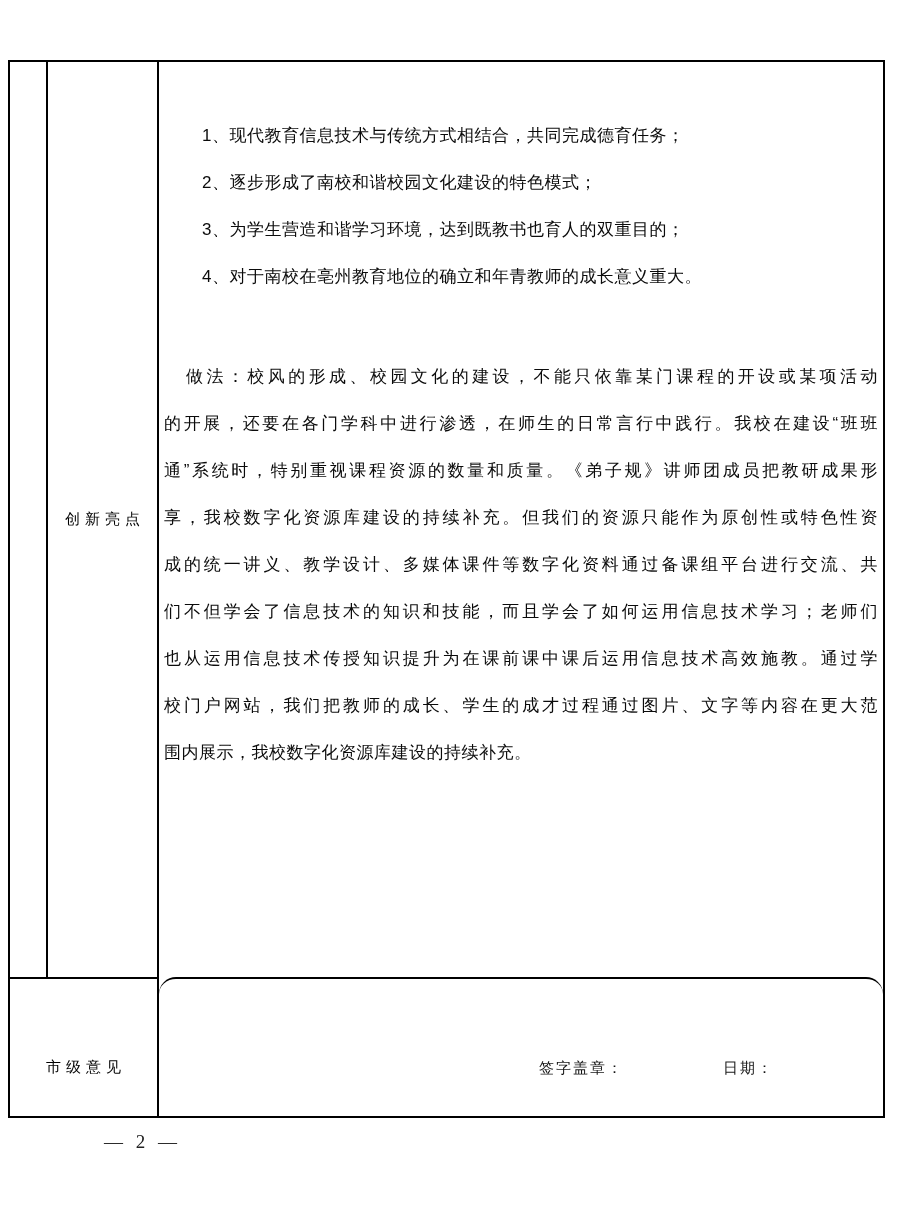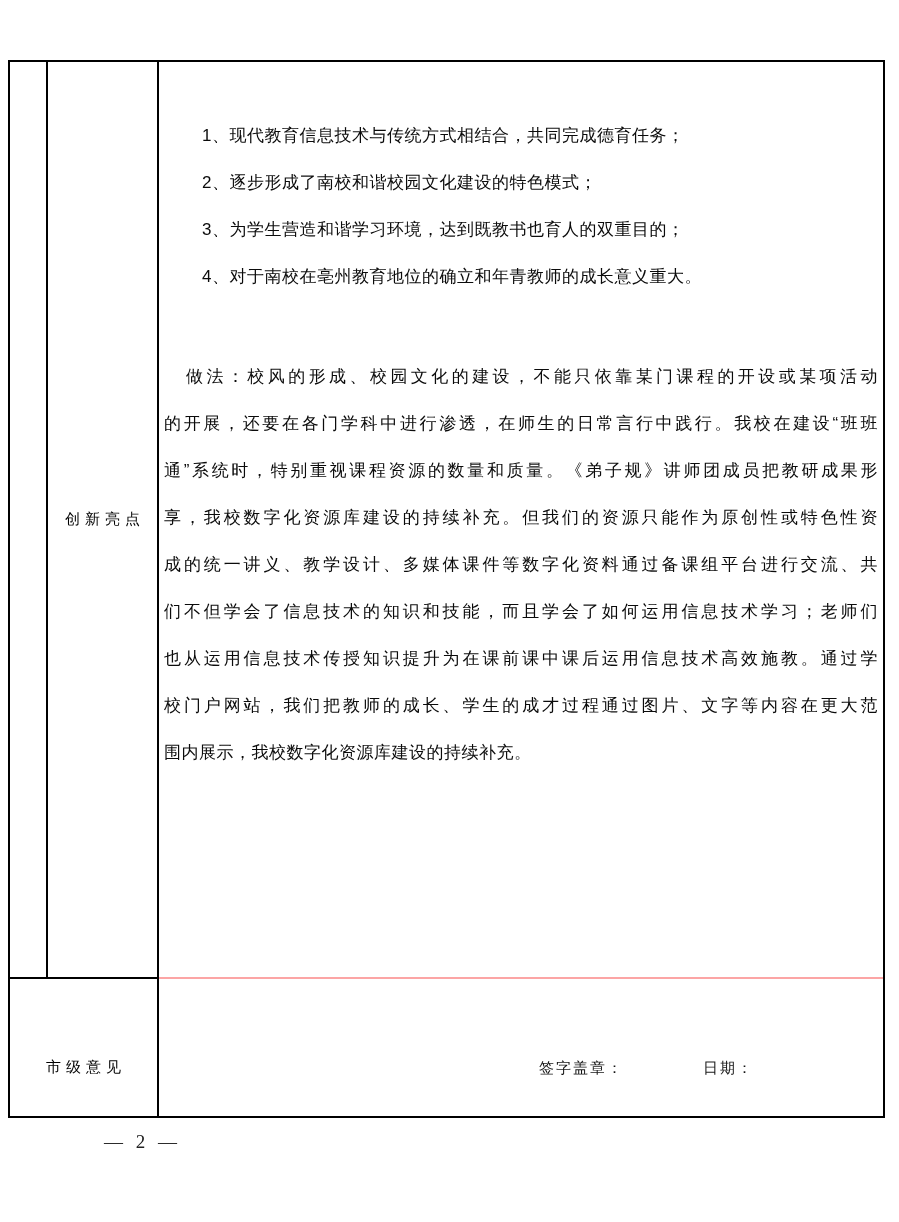--- a/index.html
+++ b/index.html
@@ -55,22 +55,23 @@
     border-top: 2px solid #000;
     border-right: 2px solid #000;
     display: flex;
     align-items: center;
     justify-content: center;
     padding-top: 40px;
   }
   .c-sign {
     grid-column: 3;
     grid-row: 2;
-    border-top: 2px solid #fca5a5;
+    border-top: 2px solid #000000;
     position: relative;
+    border-radius: 17px;
   }
   .v-label {
     font-family: "Liberation Serif", serif;
     font-size: 15px;
     letter-spacing: 5px;
     margin-right: -5px;
     white-space: nowrap;
     color: #000000;
   }
   .item {
@@ -104,21 +105,21 @@
     position: absolute;
     left: 380px;
     top: 80px;
     font-family: "Liberation Serif", serif;
     font-size: 15px;
     letter-spacing: 2px;
     color: #151515;
   }
   .date-label {
     position: absolute;
-    left: 544px;
+    left: 564px;
     top: 80px;
     font-family: "Liberation Serif", serif;
     font-size: 15px;
     letter-spacing: 2px;
     color: #151515;
   }
   .page-num {
     position: absolute;
     left: 104px;
     top: 1131px;

